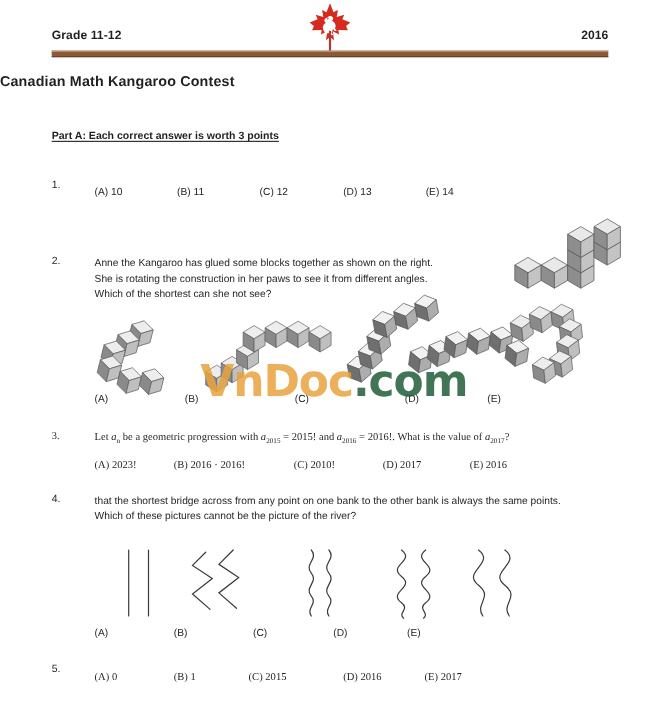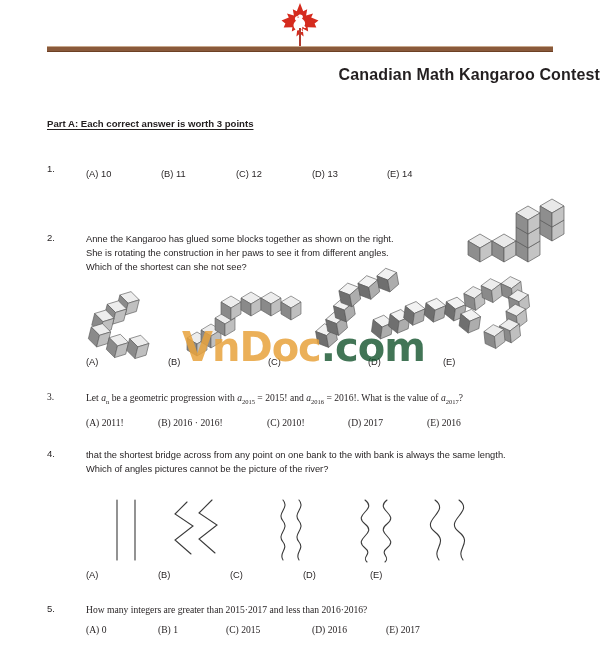--- a/index.html
+++ b/index.html
@@ -14,22 +14,22 @@
   
   .hdr{position:absolute;left:47px;top:26px;width:506px;height:20px;}
   .hdr-left{position:absolute;left:0;top:0;font-size:11px;font-weight:bold;letter-spacing:.1px;}
   .hdr-right{position:absolute;right:0;top:0;font-size:11px;font-weight:bold;}
   .hdr-rule{position:absolute;left:47px;top:46px;width:506px;height:4px;
             background:#8a5a3b;border-top:1px solid #c8a98e;border-bottom:1px solid #6d4024;}
 
   .logo{position:absolute;left:277px;top:2px;width:46px;height:44px;}
   .logo-stem{position:absolute;left:22px;top:26px;width:2px;height:19px;background:#b03a2e;}
 
-  .title{position:absolute;left:0;right:0;top:66px;text-align:right;
-         font-size:16px;font-weight:bold;letter-spacing:.15px;}
+  .title{position:absolute;left:0;right:0;top:66px;text-align:left;
+         font-size:13px;font-weight:bold;letter-spacing:.15px;}
 
   .parta{position:absolute;left:47px;top:118px;font-size:9.6px;font-weight:bold;
          text-decoration:underline;text-underline-offset:2px;}
   .qnum{position:absolute;left:47px;font-size:9.5px;}
   .qbody{position:absolute;left:86px;}
   .qtext{font-size:9.3px;line-height:14.2px;width:470px;}
   .opts{position:relative;height:15px;margin-top:5px;font-size:9.3px;}
   .opt{position:absolute;top:0;white-space:nowrap;}
 
   .serif{font-family:"Liberation Serif", serif;}
@@ -46,20 +46,24 @@
   
   .slab{position:absolute;font-size:9.3px;}
 
   svg{display:block;overflow:visible;}
 </style>
 </head>
 <body>
 
 <div class="page">
 
+  <div class="hdr">
+    <div class="hdr-left">Grade 11-12</div>
+    <div class="hdr-right">2016</div>
+  </div>
 
   <div class="logo">
     <svg width="46" height="44" viewBox="0 0 46 44">
       <path d="M23 1 L26.2 9.2 L30.2 7.2 L29.1 13.5 L36 11.4 L34.2 15.4 L41.5 18.4
                L37.6 21.6 L39.3 25.5 L30.6 25.3 L31.2 29.4 L25.6 26.4 L26.6 34.5
                L23 31.6 L19.4 34.5 L20.4 26.4 L14.8 29.4 L15.4 25.3 L6.7 25.5
                L8.4 21.6 L4.5 18.4 L11.8 15.4 L10 11.4 L16.9 13.5 L15.8 7.2
                L19.8 9.2 Z" fill="#d52b1e"></path>
 
       <path d="M22.3 12.6 c1.6-.5 3.1.3 3.5 1.7 c.3 1.1-.2 2-1 2.5
@@ -192,33 +196,33 @@
   <span class="slab" style="left:443px;top:357px">(E)</span>
 
   <div class="wm">
     <span class="a">VnDoc</span><span class="b">.com</span>
   </div>
 
   <div class="qnum serif" style="top:392px">3.</div>
   <div class="qbody" style="top:391px">
     <div class="qtext serif" style="font-size:9.6px;white-space:nowrap"><span>Let </span><span class="mv"><span>a</span><sub>n</sub></span><span> be a geometric progression with </span><span class="mv"><span>a</span><sub>2015</sub></span><span> = 2015! and </span><span class="mv"><span>a</span><sub>2016</sub></span><span> = 2016!. What is the value of </span><span class="mv"><span>a</span><sub>2017</sub></span><span>?</span></div>
     <div class="opts serif" style="margin-top:8px;font-size:9.6px">
-      <span class="opt" style="left:0px"><span>(A)</span> <span>2011!</span></span>
+      <span class="opt" style="left:0px"><span>(A)</span> <span>2023!</span></span>
       <span class="opt" style="left:72px"><span>(B)</span> <span>2016 · 2016!</span></span>
       <span class="opt" style="left:181px"><span>(C)</span> <span>2010!</span></span>
       <span class="opt" style="left:262px"><span>(D)</span> <span>2017</span></span>
       <span class="opt" style="left:341px"><span>(E)</span> <span>2016</span></span>
     </div>
   </div>
 
   <div class="qnum" style="top:448px">4.</div>
   <div class="qbody" style="top:448px">
     <div class="qtext" style="width:474px">
-      <div>that the shortest bridge across from any point on one bank to the with bank is always the same length.</div>
-      <div>Which of angles pictures cannot be the picture of the river?</div>
+      <div>that the shortest bridge across from any point on one bank to the other bank is always the same points.</div>
+      <div>Which of these pictures cannot be the picture of the river?</div>
     </div>
   </div>
 
   <div style="position:absolute;left:47px;top:498px;width:506px;height:70px">
     <svg width="506" height="70" viewBox="0 0 506 70">
       <g fill="none" stroke="#3a3a3a" stroke-width="1.1" stroke-linecap="round">
 
         <g>
           <line x1="70" y1="2" x2="70" y2="62"></line>
           <line x1="88" y1="2" x2="88" y2="62"></line>
@@ -248,23 +252,20 @@
   </div>
 
   <span class="slab" style="left:86px;top:570px">(A)</span>
   <span class="slab" style="left:158px;top:570px">(B)</span>
   <span class="slab" style="left:230px;top:570px">(C)</span>
   <span class="slab" style="left:303px;top:570px">(D)</span>
   <span class="slab" style="left:370px;top:570px">(E)</span>
 
   <div class="qnum" style="top:603px">5.</div>
   <div class="qbody" style="top:603px">
-    <div class="qtext serif" style="font-size:9.6px;white-space:nowrap">
-      <div>How many integers are greater than 2015·2017 and less than 2016·2016?</div>
-    </div>
     <div class="opts serif" style="margin-top:7px;font-size:9.6px">
       <span class="opt" style="left:0px"><span>(A)</span> <span>0</span></span>
       <span class="opt" style="left:72px"><span>(B)</span> <span>1</span></span>
       <span class="opt" style="left:140px"><span>(C)</span> <span>2015</span></span>
       <span class="opt" style="left:226px"><span>(D)</span> <span>2016</span></span>
       <span class="opt" style="left:300px"><span>(E)</span> <span>2017</span></span>
     </div>
   </div>
 
 </div>

